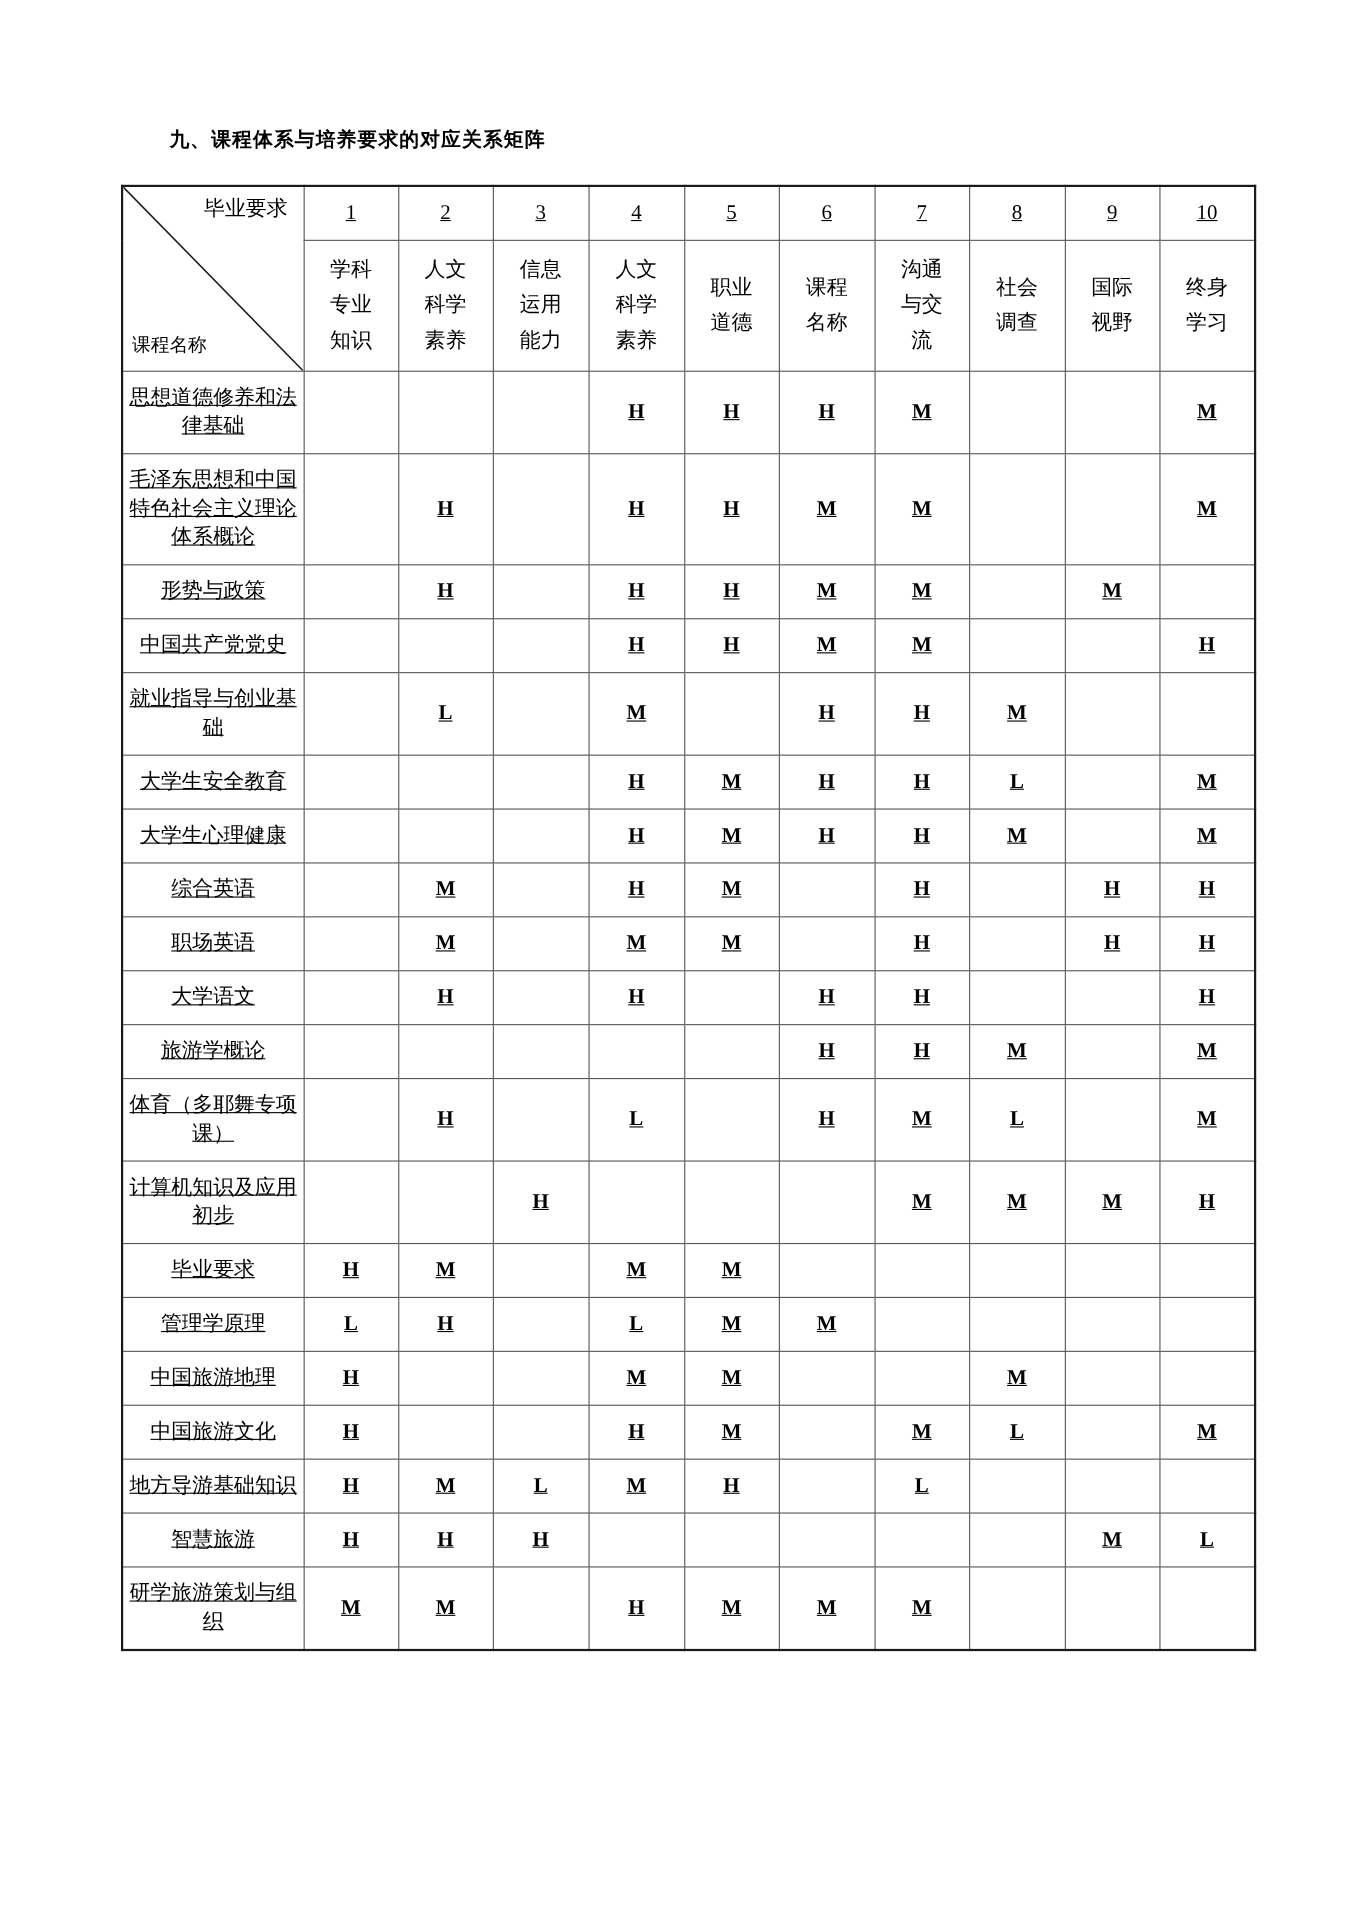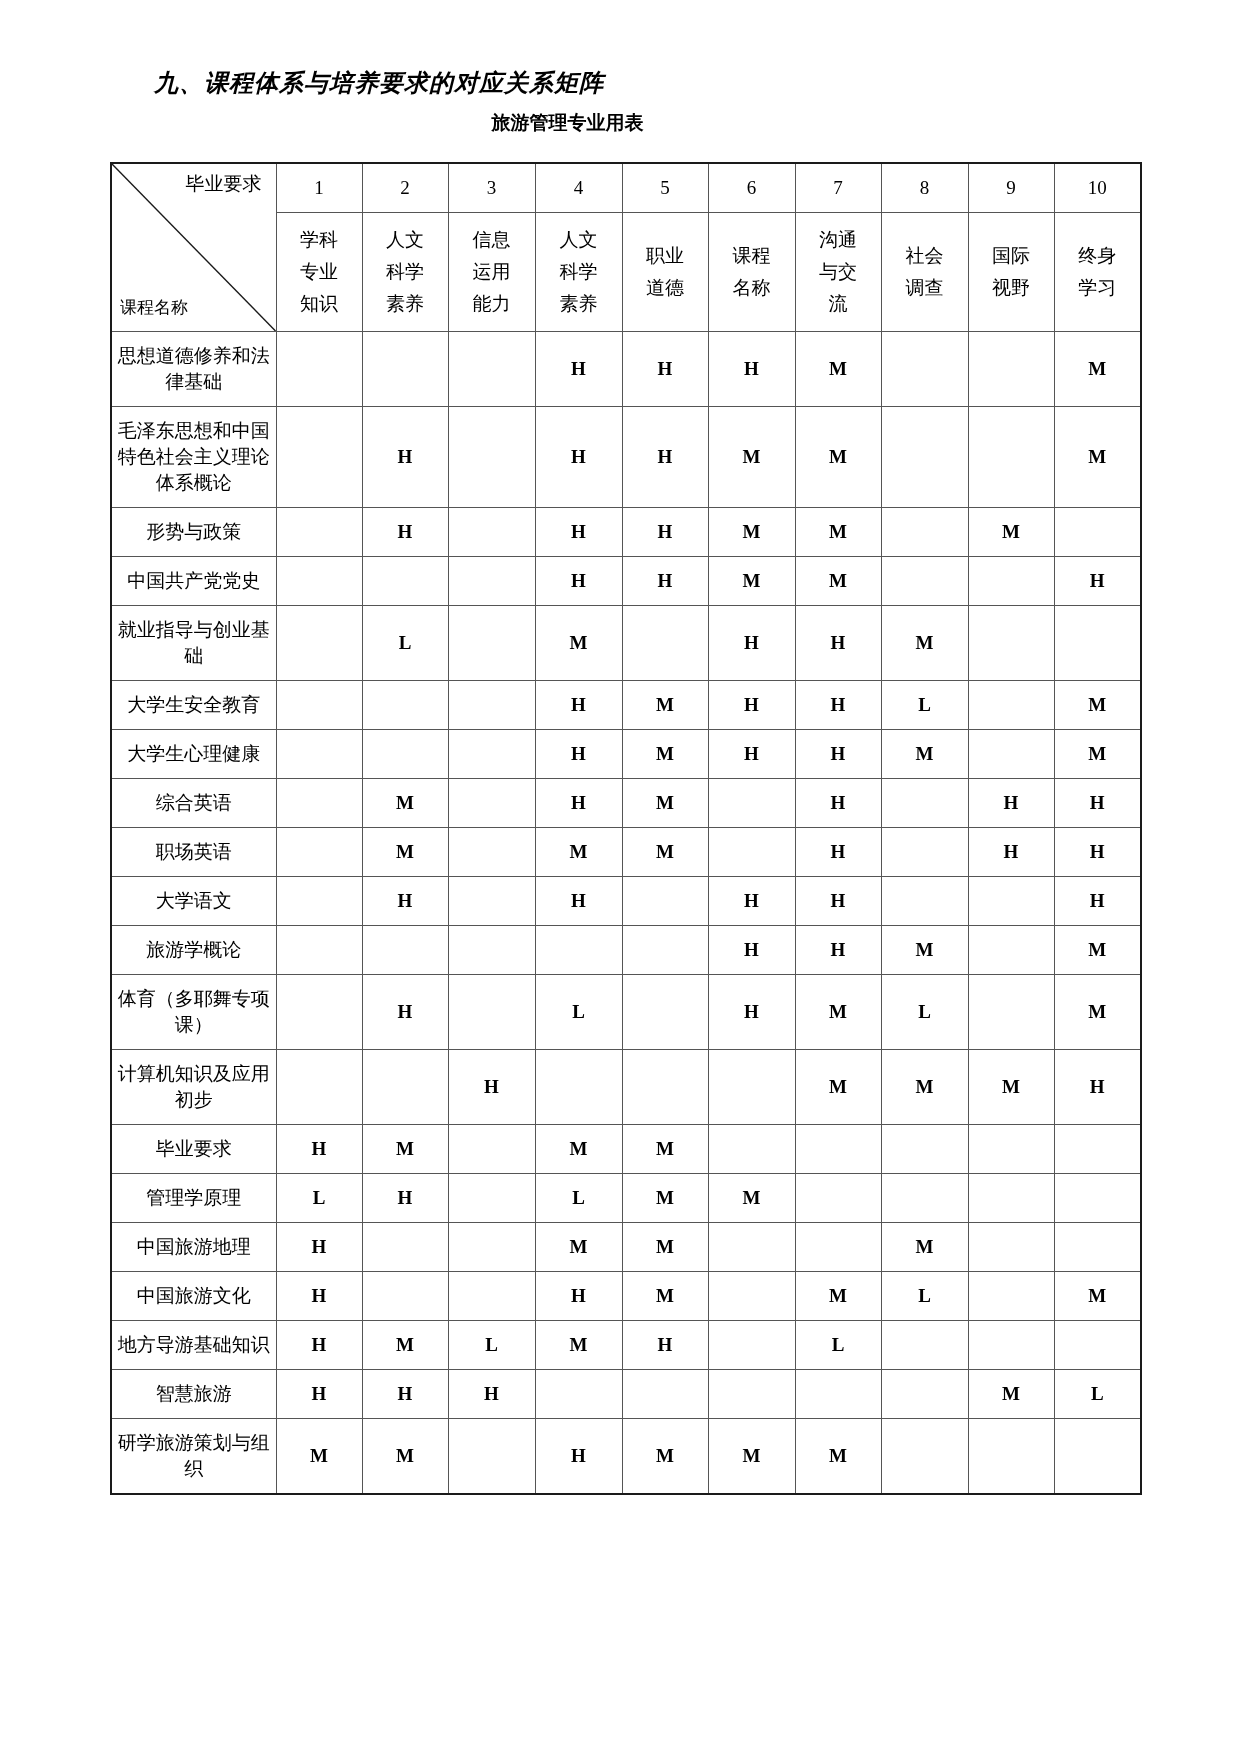--- a/index.html
+++ b/index.html
@@ -13,42 +13,42 @@
   }
   .page {
     position: relative;
     width: 1241px;
     height: 1755px;
     background: #ffffff;
   }
   .section-title {
     font-family: "Liberation Sans", sans-serif;
     font-weight: bold;
-    font-size: 24px;
+    font-size: 18px;
     line-height: 30px;
-    margin: 68px 0 0 154px;
+    margin: 112px 0 0 154px;
     letter-spacing: 1px;
-    font-style: italic;
   }
   .table-title {
     font-family: "Liberation Sans", sans-serif;
     font-weight: bold;
     font-size: 19px;
     line-height: 26px;
     width: 1030px;
     margin: 12px 0 0 110px;
     padding-right: 115px;
     text-align: center;
   }
   table.matrix {
     border-collapse: collapse;
     table-layout: fixed;
     width: 1030px;
     margin: 26px 16px 0 110px;
     border: 2px solid #1a1a1a;
+    text-decoration: underline;
   }
   table.matrix td {
     border: 1px solid #555555;
     text-align: center;
     vertical-align: middle;
     font-size: 19px;
     line-height: 26px;
     padding: 11px 4px;
     overflow: hidden;
   }
@@ -93,21 +93,20 @@
     font-weight: bold;
   }
 </style>
 </head>
 <body>
 
 <div class="page">
 
   <h1 class="section-title">九、课程体系与培养要求的对应关系矩阵</h1>
 
-  <h2 class="table-title">旅游管理专业用表</h2>
 
   <table class="matrix">
     <colgroup>
       <col style="width:165px">
       <col style="width:86px">
         <col style="width:86px">
         <col style="width:87px">
       <col style="width:87px">
         <col style="width:86px">
         <col style="width:87px">

